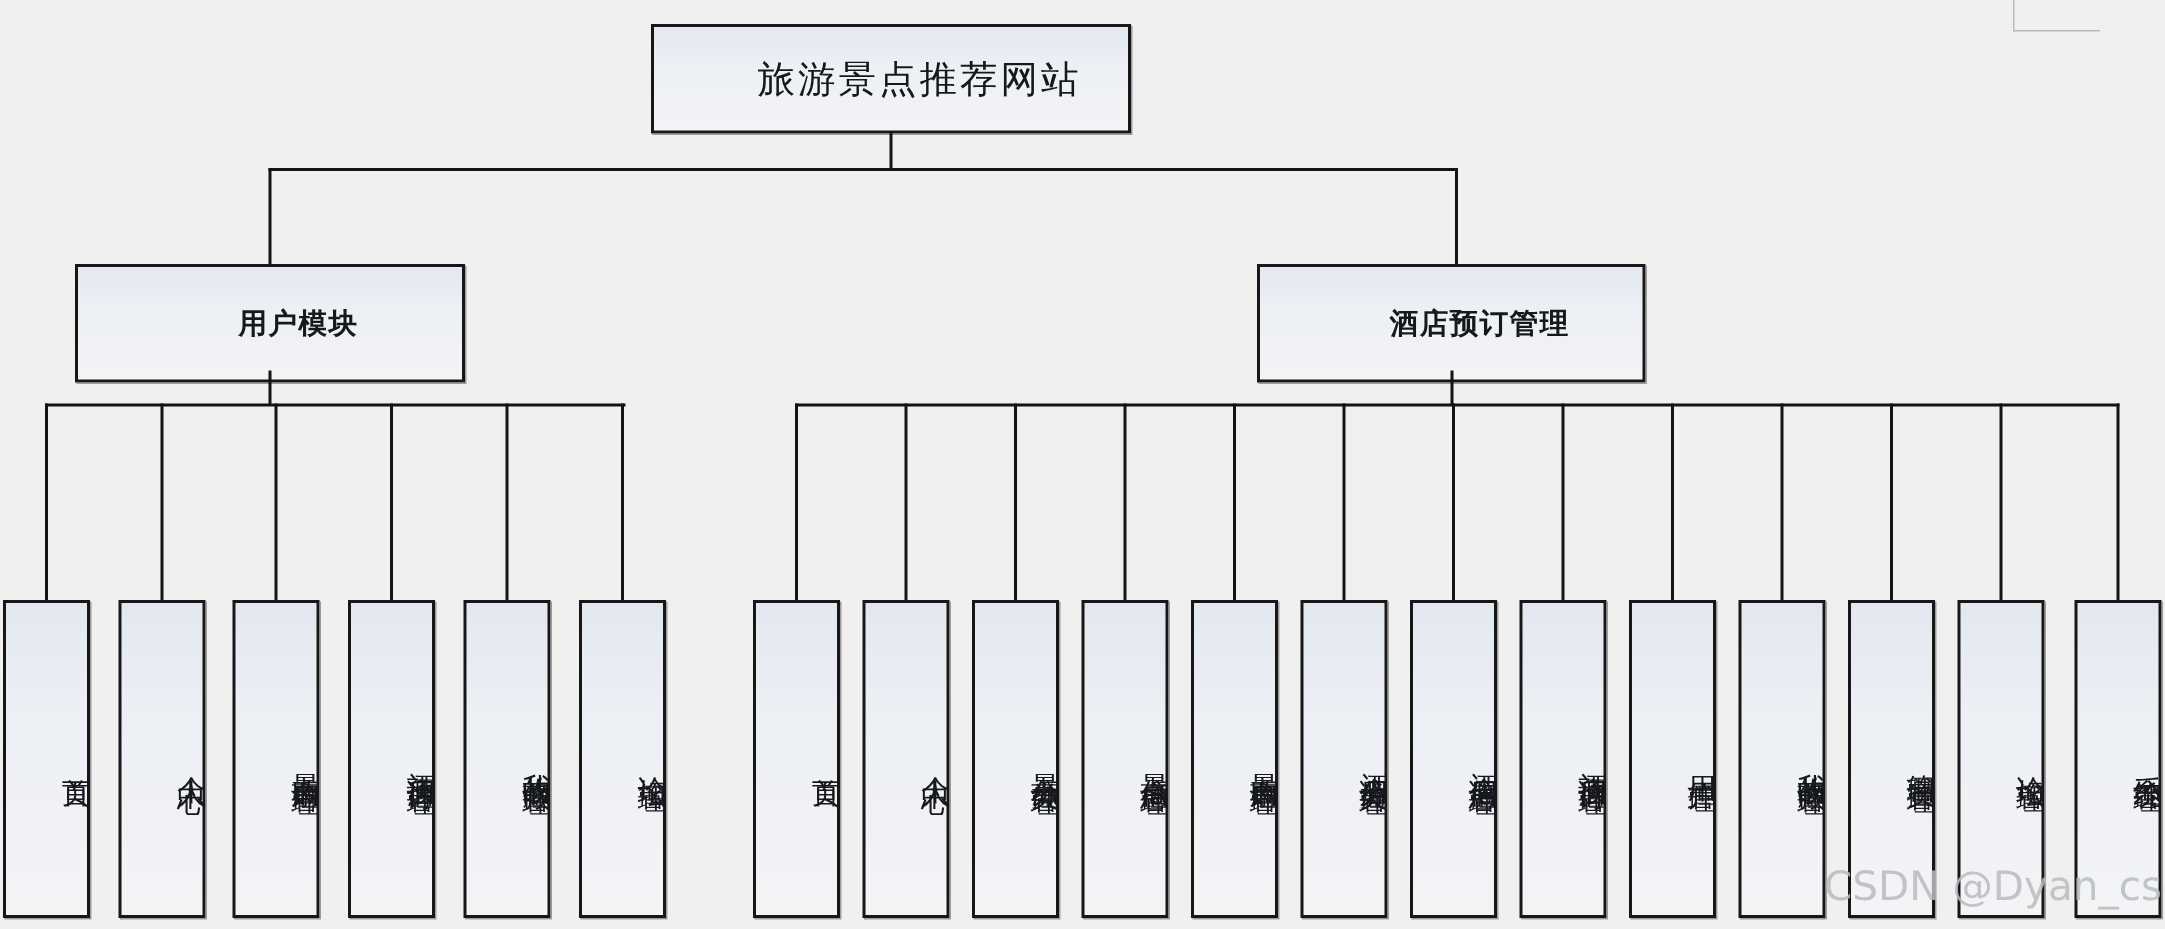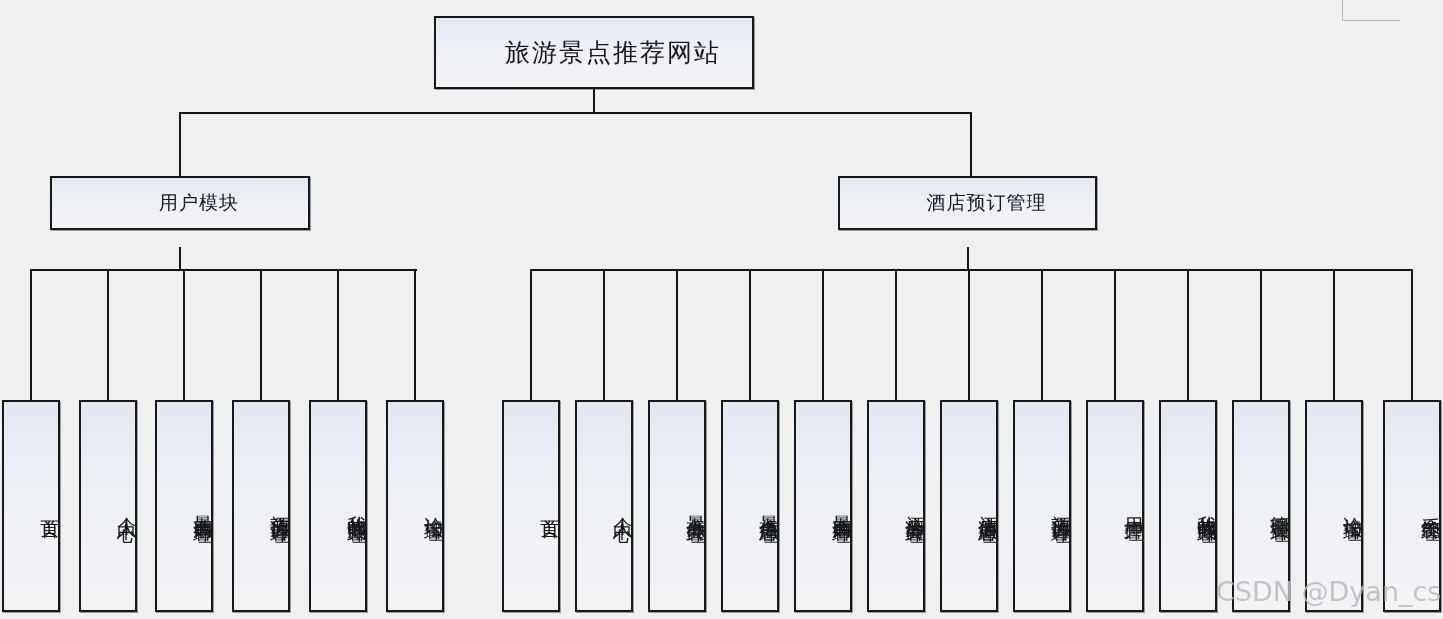--- a/index.html
+++ b/index.html
@@ -35,23 +35,24 @@
   .node-title {
     left: 434px;
     top: 16px;
     width: 320px;
     height: 73px;
     font-size: 25px;
     letter-spacing: 2px;
   }
 
   .node-module {
-    height: 54px;
+    height: 79px;
     font-size: 19px;
     letter-spacing: 1px;
+    font-weight: bold;
   }
   .module-user  { left: 50px;  top: 176px; width: 260px; }
   .module-admin { left: 838px; top: 176px; width: 259px; }
 
   .node-leaf {
     top: 400px;
     width: 58px;
     height: 212px;
     font-size: 19px;
   }

